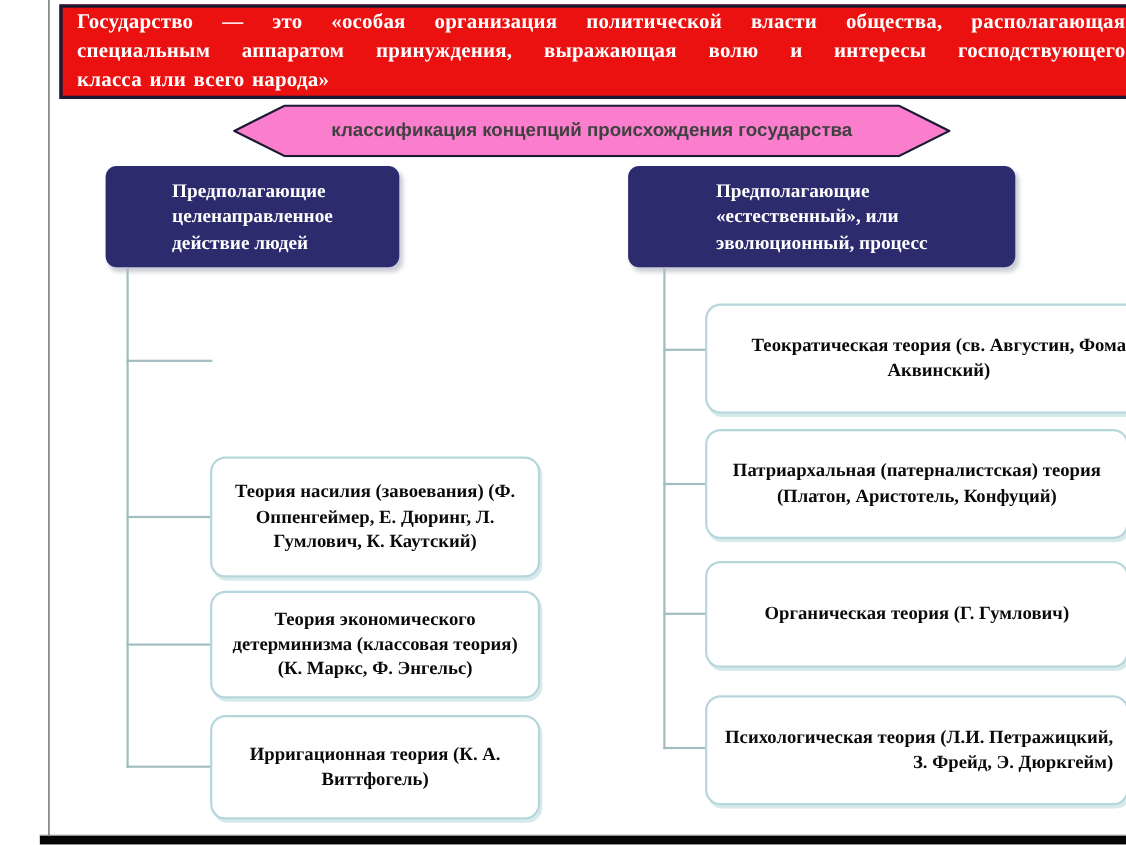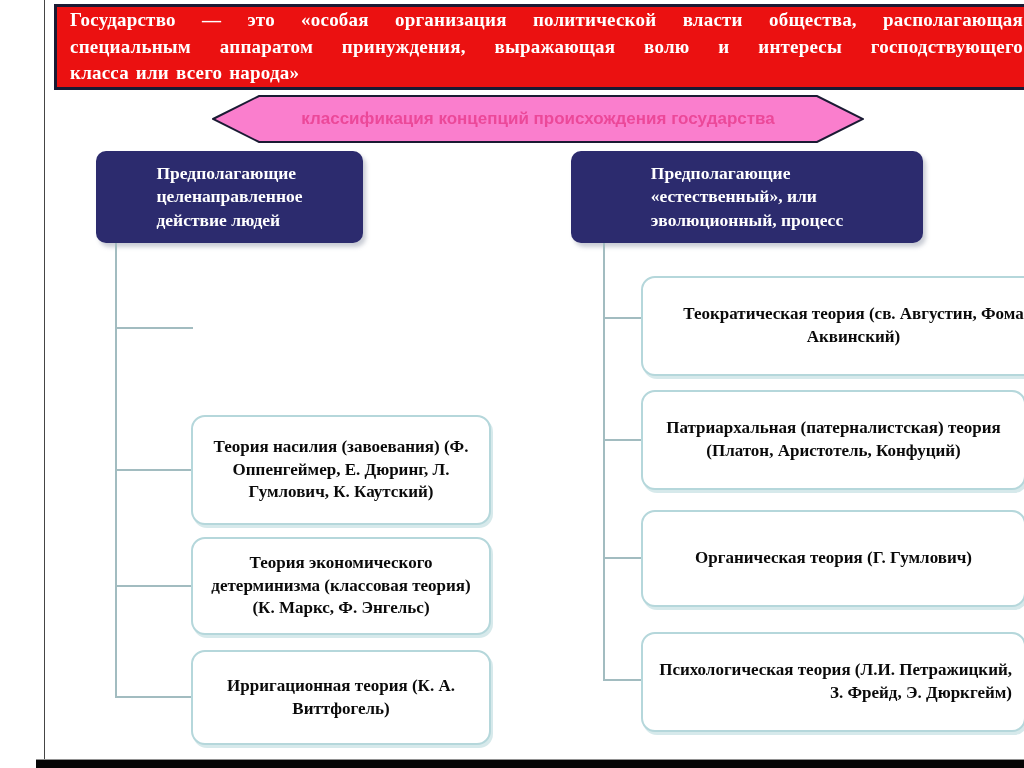--- a/index.html
+++ b/index.html
@@ -23,21 +23,21 @@
   }
   .bl { display:block; text-align:justify; text-align-last:justify; }
   .bl.last { text-align-last:left; }
   
   .hex-svg { position:absolute; left:176px; top:95px; width:652px; height:48px; }
   .hex-fill { fill:#fa7ecd; stroke:#1a1a33; stroke-width:2; }
   .hex-label {
     position:absolute; left:176px; top:95px; width:652px; height:48px;
     display:flex; align-items:center; justify-content:center;
     font-family:"Liberation Sans", sans-serif; font-weight:bold;
-    font-size:17px; color:#ec4899;
+    font-size:17px; color:#404040;
   }
   
   .col-header {
     position:absolute; background:#2c2b6e; border-radius:10px; color:#ffffff;
     font-weight:bold; font-size:17.5px; line-height:1.32;
     display:flex; align-items:center; justify-content:center; text-align:left;
     white-space:pre-line; box-shadow:3px 4px 4px rgba(100,110,135,.35);
   }
   .c0 { left:60px;  top:151px; width:267px; height:92px; }
   .c1 { left:535px; top:151px; width:352px; height:92px; }

